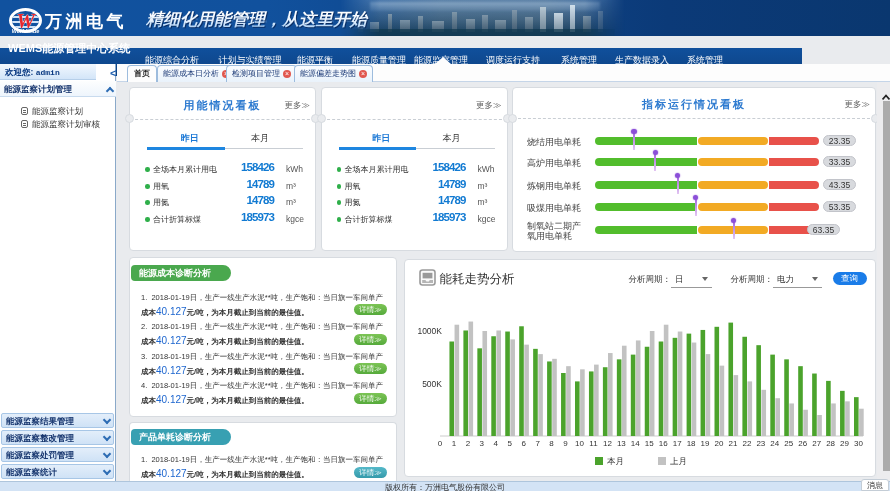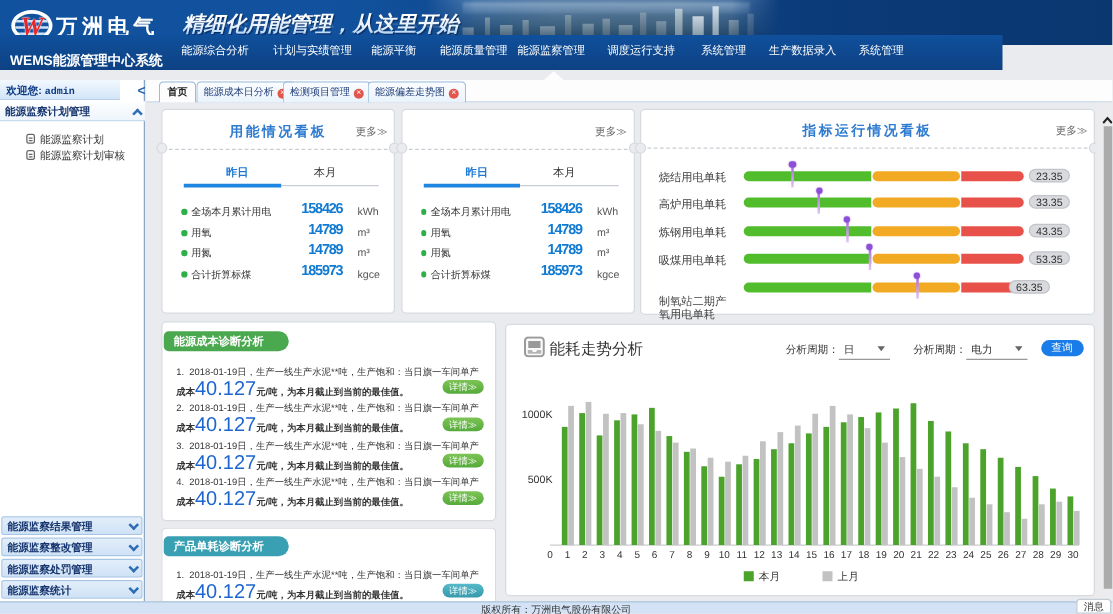--- a/index.html
+++ b/index.html
@@ -27,21 +27,21 @@
 #sysname { z-index:10; left:8px; top:41px; color:#fff; font-size:11px; font-weight:bold; letter-spacing:0; }
 #slogan { left:146px; top:8px; width:320px; font-size:17px; font-weight:bold; font-style:italic; letter-spacing:0; white-space:nowrap;
   background:linear-gradient(180deg,#ffffff 20%,#eaf4ff 55%,#8fc0ef 100%);
   -webkit-background-clip:text; background-clip:text; color:transparent; filter:drop-shadow(1px 1px 0 rgba(8,40,90,.85)); }
 #sloganref { left:146px; top:25px; width:320px; font-size:17px; font-weight:bold; font-style:italic; letter-spacing:0; white-space:nowrap;
   color:#cfe2f5; opacity:.17; transform:scaleY(-.75); transform-origin:top; height:12px; overflow:hidden; }
 #toplinks { right:12px; top:4px; color:#e8f1fb; font-size:8.5px; }
 #toplinks span.sep { color:#9fc0e2; margin:0 4px; }
 
 
-#nav { left:0; top:28px; width:802px; height:28px; background:linear-gradient(180deg,#10509c,#0d4183); }
+#nav { left:0; top:48px; width:802px; height:28px; background:linear-gradient(180deg,#10509c,#0d4183); }
 .navitem { position:absolute; top:0; height:28px; line-height:24px; color:#fff; font-size:9px; text-align:center; transform:translateX(-50%); white-space:nowrap; }
 #notch { left:435px; top:57px; width:0; height:0; border-left:8px solid transparent; border-right:8px solid transparent; border-bottom:7px solid #fdfdfd; }
 
 
 #sidebar { left:0; top:64px; width:116px; height:417px; background:#fff; border-right:1px solid #8aa9c9; }
 #welcome { left:0; top:0; width:96px; height:16px; background:linear-gradient(180deg,#f2f8fe,#d3e5f8); border-bottom:1px solid #b6cfe9;
   color:#0b3a82; font-size:8.5px; font-weight:bold; line-height:16px; padding-left:5px; }
 #collapsebtn { left:110px; top:1px; color:#1f5fae; font-size:11px; font-weight:bold; }
 #acc1 { left:0; top:17px; width:116px; height:16px; background:linear-gradient(180deg,#fdfefe,#eef5fc); border-bottom:1px solid #c8dbee;
   color:#16356e; font-size:8.5px; font-weight:bold; line-height:16px; padding-left:4px; }
@@ -76,21 +76,21 @@
 
 .ilabel { position:absolute; color:#444; font-size:9px; line-height:10px; }
 .ibar { position:absolute; height:8px; border-radius:4px; }
 .ipill { position:absolute; width:33px; height:11px; background:#d8dade; border:1px solid #c2c4ca; border-radius:6px; color:#333; font-size:8.5px; text-align:center; line-height:10px; }
 .imark { position:absolute; width:5.5px; height:5.5px; background:#8b4fd8; border-radius:50%; box-shadow:0 0 1px 0.5px rgba(150,90,220,.4); }
 .istem { position:absolute; width:2px; background:linear-gradient(180deg,#a66ade,#e3c6f2); }
 
 
 .dtag { position:absolute; color:#fff; font-size:9px; font-weight:bold; line-height:16px; height:16px; width:100px; padding-left:8px; border-radius:5px 10px 10px 5px; }
 .ditem { position:absolute; color:#333; font-size:7.5px; line-height:14px; white-space:nowrap; }
-.dnum { color:#1d66cf; font-size:16px; font-weight:normal; }
+.dnum { color:#1d66cf; font-size:10px; font-weight:normal; }
 .dbtn { position:absolute; width:33px; height:11px; border-radius:5.5px; color:#fff; font-size:7.5px; text-align:center; line-height:11px; }
 .selrow { position:absolute; font-size:8.5px; color:#333; }
 .selbox { border-bottom:1px solid #999; padding:0 28px 1px 4px; position:relative; display:inline-block; }
 .caret { position:absolute; right:4px; top:3px; width:0; height:0; border-left:3.5px solid transparent; border-right:3.5px solid transparent; border-top:4px solid #666; }
 #querybtn { position:absolute; width:34px; height:13px; background:#1a7ce8; border-radius:7px; color:#fff; font-size:8.5px; text-align:center; line-height:13px; }
 
 #footer { left:0; top:481px; width:890px; height:10px; background:#d3e3f5; border-top:1px solid #aec5dc; }
 #copyright { left:385px; top:482px; font-size:8px; color:#333; }
 #msgbox { left:861px; top:479px; width:28px; height:12px; background:#fff; border:1px solid #c4cdd6; border-radius:3px 3px 0 0; font-size:8px; color:#333; text-align:center; line-height:12px; }
 
@@ -251,21 +251,21 @@
       <div class="istem" style="left:163.76px; top:89px; height:17px;"></div>
       <div class="imark" style="left:161.95999999999998px; top:84.5px"></div>
       <div class="ipill" style="left:310px; top:91px">43.35</div>
       <div class="ilabel" style="left:14px; top:115px">吸煤用电单耗</div>
       <div class="ibar" style="left:82px; top:115px; width:102px; background:#52bd2c; border-radius:4px 0 0 4px;"></div>
       <div class="ibar" style="left:185px; top:115px; width:70px; background:#f2aa24;"></div>
       <div class="ibar" style="left:256px; top:115px; width:50px; background:#e8514a; border-radius:0 4px 4px 0;"></div>
       <div class="istem" style="left:181.68px; top:111px; height:17px;"></div>
       <div class="imark" style="left:179.88px; top:106.5px"></div>
       <div class="ipill" style="left:310px; top:113px">53.35</div>
-      <div class="ilabel" style="left:14px; top:148px">制氧站二期产<br>氧用电单耗</div>
+      <div class="ilabel" style="left:14px; top:133px">制氧站二期产<br>氧用电单耗</div>
       <div class="ibar" style="left:82px; top:138px; width:102px; background:#52bd2c; border-radius:4px 0 0 4px;"></div>
       <div class="ibar" style="left:185px; top:138px; width:70px; background:#f2aa24;"></div>
       <div class="ibar" style="left:256px; top:138px; width:50px; background:#e8514a; border-radius:0 4px 4px 0;"></div>
       <div class="istem" style="left:219.76px; top:134px; height:17px;"></div>
       <div class="imark" style="left:217.95999999999998px; top:129.5px"></div>
       <div class="ipill" style="left:294px; top:136px">63.35</div>
     </div>
 
   <div class="panel" id="p4" style="left:12px; top:192.5px; width:268px; height:160px;">
     <div class="dtag" style="left:1px; top:7px; background:#4aa84e">能源成本诊断分析</div>

